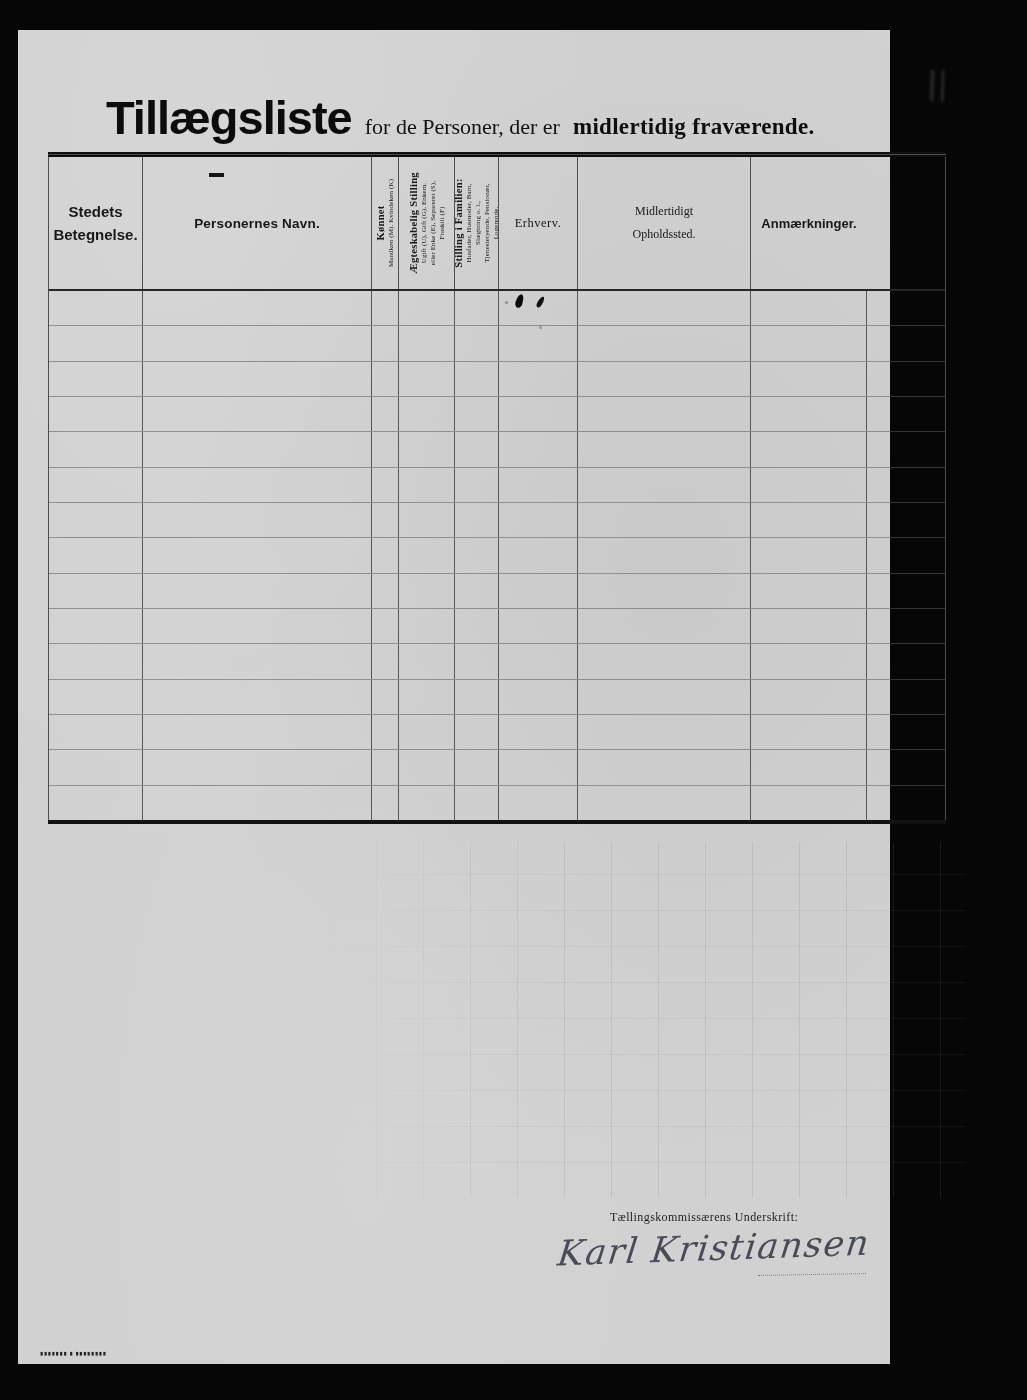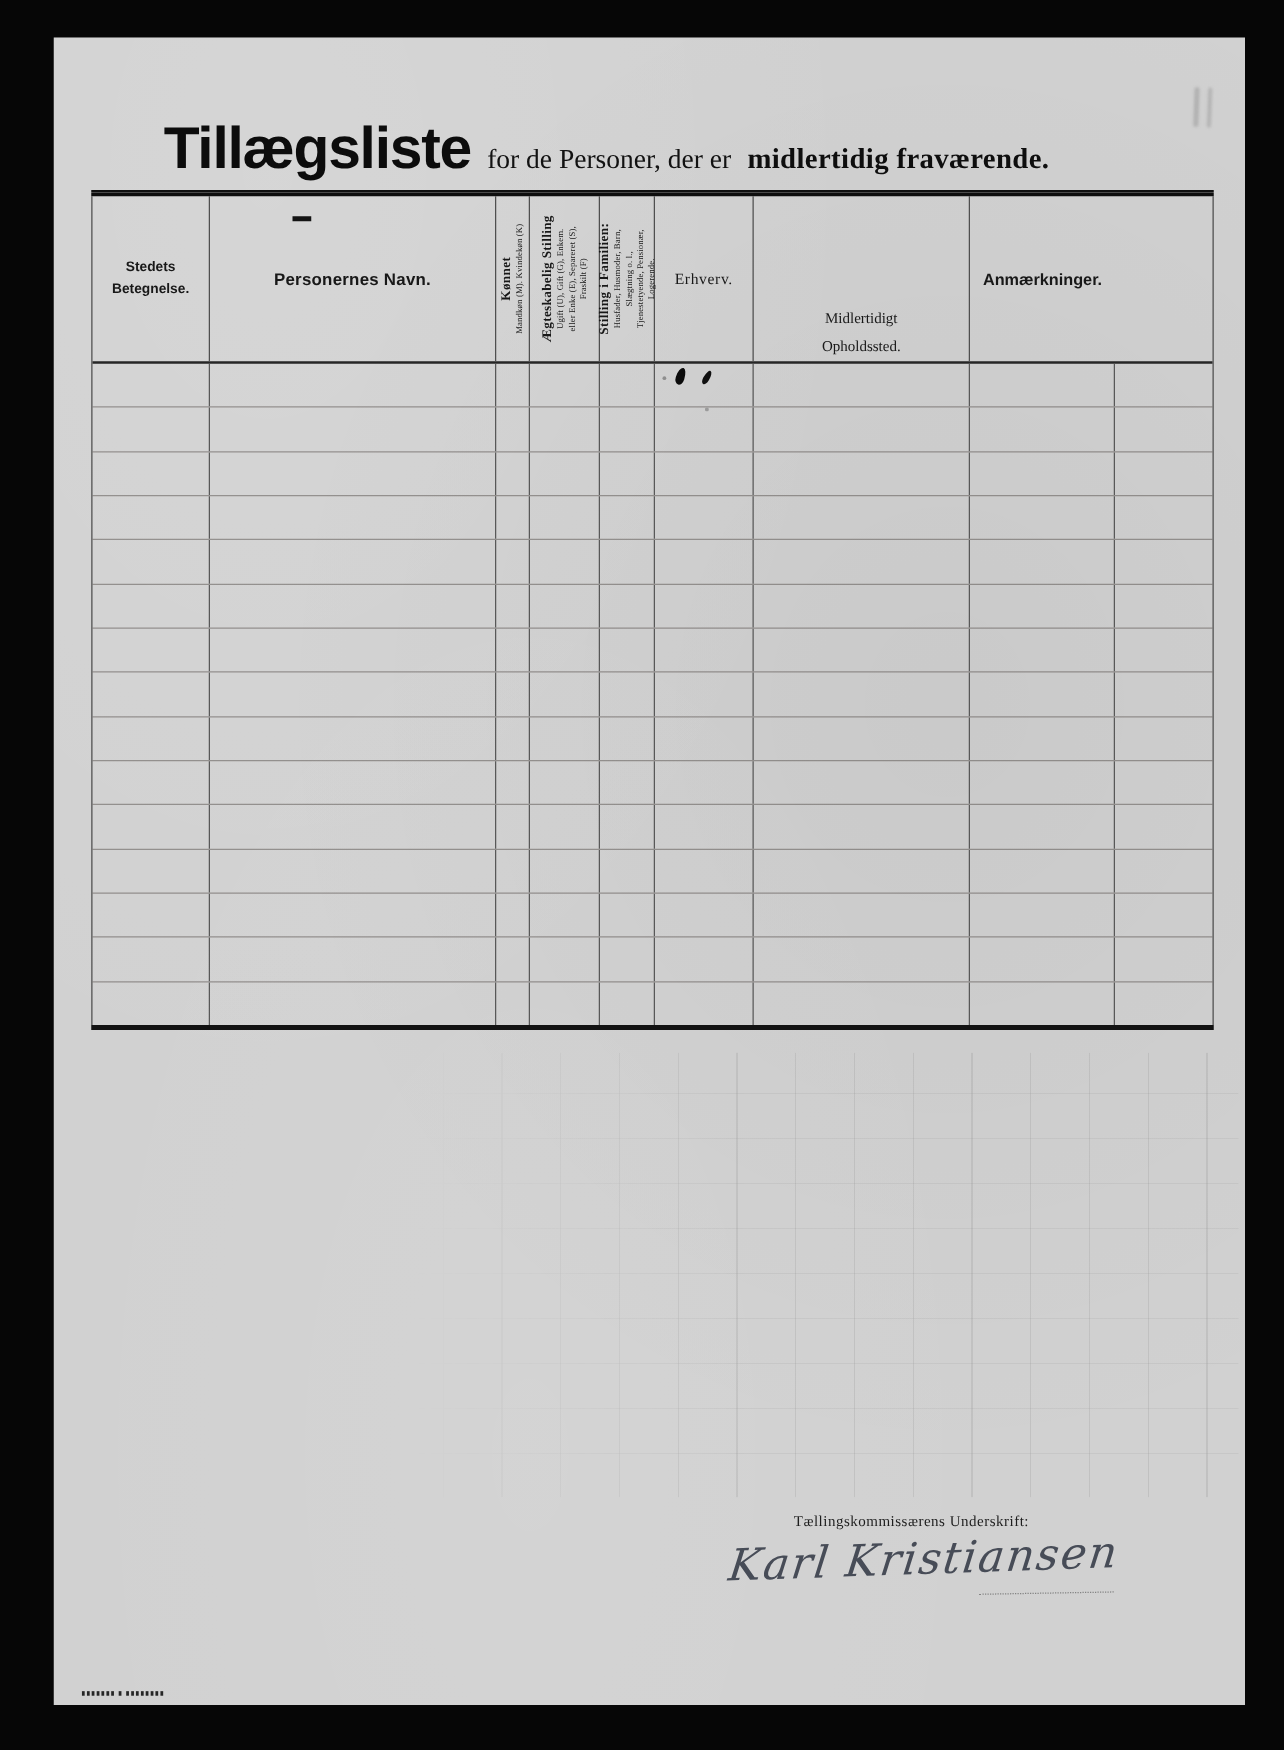--- a/index.html
+++ b/index.html
@@ -2,46 +2,46 @@
 <html><head>
 <meta charset="utf-8">
 <style>
   html,body{margin:0;padding:0;}
   body{
     width:1027px;height:1400px;position:relative;overflow:hidden;
     background:#060606;
     font-family:"Liberation Serif", serif;
   }
   .page{
-    position:absolute;left:43px;top:30px;width:953px;height:1334px;
+    position:absolute;left:18px;top:30px;width:872px;height:1334px;
     background:
       radial-gradient(ellipse at 18% 8%, rgba(255,255,255,.10), rgba(255,255,255,0) 45%),
       radial-gradient(ellipse at 75% 40%, rgba(0,0,0,.035), rgba(0,0,0,0) 55%),
       radial-gradient(ellipse at 40% 85%, rgba(255,255,255,.06), rgba(255,255,255,0) 50%),
       #d1d1d1;
   }
   
   .title{position:absolute;left:88px;top:60px;display:flex;align-items:baseline;gap:13px;white-space:nowrap;}
   .title-main{font-family:"Liberation Sans",sans-serif;font-weight:bold;font-size:47px;letter-spacing:-1px;color:#0c0c0c;}
   .title-rest{font-size:22px;color:#121212;}
   .title-rest-b{font-size:23px;font-weight:bold;color:#0e0e0e;letter-spacing:.3px;text-align:center;}
   
   .tbl{position:absolute;left:30px;top:122px;width:898px;}
   .rule-top{height:5px;background:linear-gradient(180deg,#101010 0 38%,#4a4a4a 38% 55%,#0e0e0e 55% 100%);}
   .gridwrap{border-left:1px solid #4d4d4d;border-right:1px solid #4d4d4d;}
   .cols{display:grid;grid-template-columns:94px 229px 27px 56px 44px 79px 173px 116px 1fr;}
   .thead{height:132px;border-bottom:2px solid #262626;}
   .th{position:relative;border-right:1px solid #4f4f4f;display:flex;align-items:center;justify-content:center;text-align:center;color:#181818;}
   .th:last-child,.td:last-child{border-right:none;}
   .h-sans{font-family:"Liberation Sans",sans-serif;font-weight:bold;}
-  .h1{font-size:11px;line-height:1.55;}
+  .h1{font-size:15px;line-height:1.55;}
   .h2{font-size:13.5px;letter-spacing:.2px;align-items:center;}
   .h4{font-size:11.5px;line-height:1.65;}
   .h7{font-size:12.5px;letter-spacing:.5px;}
-  .h8{font-size:12px;line-height:1.9;align-items:flex-end;}
+  .h8{font-size:12px;line-height:1.9;}
   .h9{font-size:13px;}
   .dash{position:absolute;top:16px;left:66px;width:15px;height:3.5px;background:#141414;}
   .rot{position:absolute;left:50%;top:50%;transform:translate(-50%,-50%) rotate(-90deg);width:127px;text-align:center;}
   .rot .main{font-size:10.5px;font-weight:bold;letter-spacing:.3px;line-height:1.25;}
   .rot .sub{font-size:7px;line-height:1.3;letter-spacing:.1px;}
   .tbody{height:529px;display:flex;flex-direction:column;}
   .trow{flex:1;border-bottom:1px solid rgba(95,90,86,.55);}
   .trow:last-child{border-bottom:none;}
   .td{border-right:1px solid #585858;}
   .rule-bottom{height:4px;background:#121212;}

